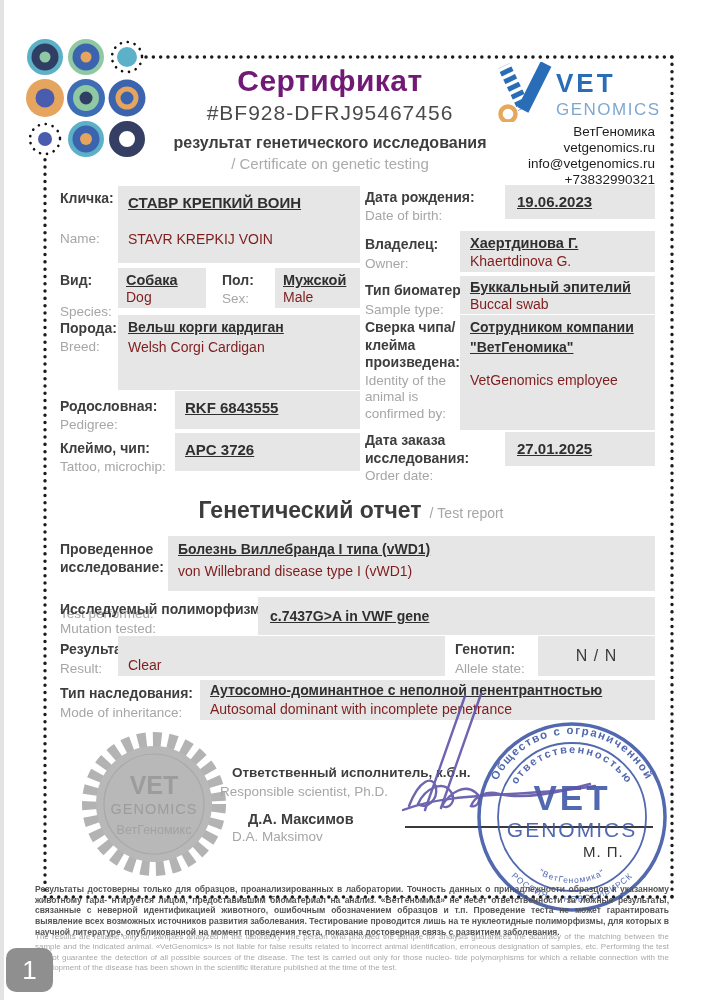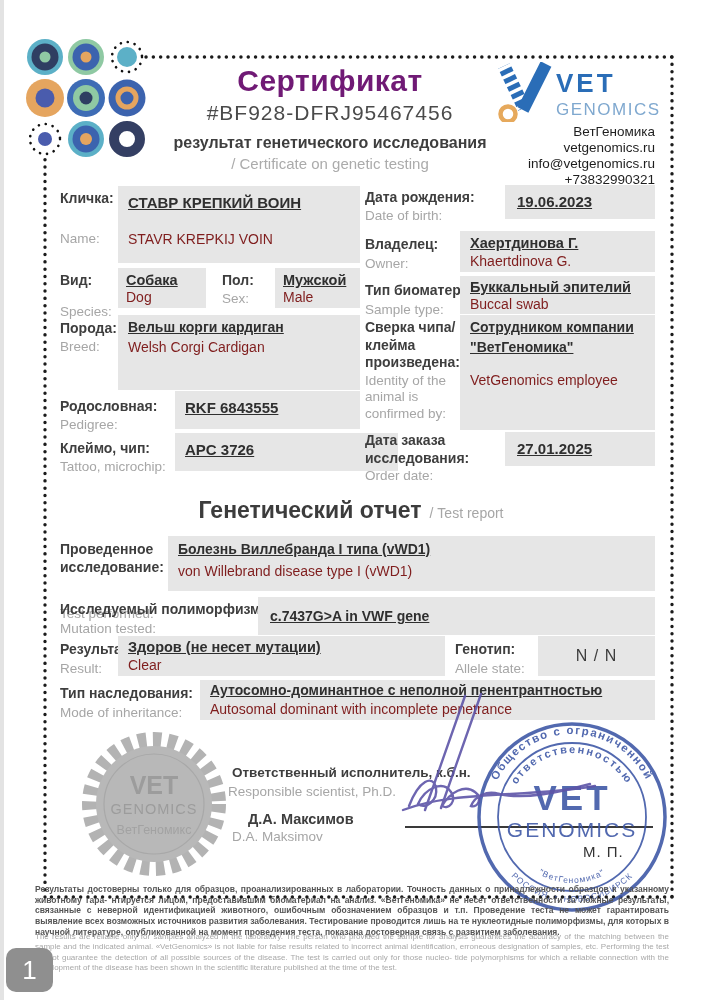--- a/index.html
+++ b/index.html
@@ -122,21 +122,21 @@
   </div>
 
   <div class="abs lbl-ru" style="left:60px;top:398px;">Родословная:</div>
   <div class="abs lbl-en" style="left:60px;top:417px;">Pedigree:</div>
   <div class="box" style="left:175px;top:391px;width:185px;height:38px;">
     <div class="val-ru abs" style="left:10px;top:6px;font-size:15px;">RKF 6843555</div>
   </div>
 
   <div class="abs lbl-ru" style="left:60px;top:440px;">Клеймо, чип:</div>
   <div class="abs lbl-en" style="left:60px;top:459px;">Tattoo, microchip:</div>
-  <div class="box" style="left:175px;top:433px;width:185px;height:38px;padding-left:38px;">
+  <div class="box" style="left:175px;top:433px;width:185px;height:38px;">
     <div class="val-ru abs" style="left:10px;top:6px;font-size:15px;">APC 3726</div>
   </div>
 
   <div class="abs lbl-ru" style="left:365px;top:189px;">Дата рождения:</div>
   <div class="abs lbl-en" style="left:365px;top:208px;">Date of birth:</div>
   <div class="box" style="left:505px;top:185px;width:150px;height:34px;">
     <div class="val-ru abs" style="left:12px;top:6px;font-size:15px;">19.06.2023</div>
   </div>
 
   <div class="abs lbl-ru" style="left:365px;top:236px;">Владелец:</div>
@@ -179,21 +179,20 @@
 
   <div class="abs lbl-ru" style="left:60px;top:601px;">Исследуемый полиморфизм:</div>
   <div class="abs lbl-en" style="left:60px;top:621px;">Mutation tested:</div>
   <div class="box" style="left:258px;top:597px;width:397px;height:38px;">
     <div class="val-ru abs" style="left:12px;top:10px;font-size:14px;">c.7437G&gt;A in VWF gene</div>
   </div>
 
   <div class="abs lbl-ru" style="left:60px;top:641px;">Результат:</div>
   <div class="abs lbl-en" style="left:60px;top:661px;">Result:</div>
   <div class="box" style="left:118px;top:636px;width:327px;height:40px;">
-    <div class="val-ru abs" style="left:10px;top:1px;">Здоров (не несет мутации)</div>
     <div class="val-en abs" style="left:10px;top:20px;">Clear</div>
   </div>
   <div class="abs lbl-ru" style="left:455px;top:641px;">Генотип:</div>
   <div class="abs lbl-en" style="left:455px;top:661px;">Allele state:</div>
   <div class="box" style="left:538px;top:636px;width:117px;height:40px;display:flex;align-items:center;justify-content:center;">
     <span style="font-size:16px;color:#3d3d3d;letter-spacing:1px;">N / N</span>
   </div>
 
   <div class="abs lbl-ru" style="left:60px;top:685px;">Тип наследования:</div>
   <div class="abs lbl-en" style="left:60px;top:705px;">Mode of inheritance:</div>
@@ -206,21 +205,21 @@
     <circle cx="82" cy="82" r="64" fill="none" stroke="#B3B3B3" stroke-width="16" stroke-dasharray="8.5 6.5"></circle>
     <circle cx="82" cy="82" r="58" fill="#B8B8B8"></circle>
     <circle cx="82" cy="82" r="50" fill="none" stroke="#A8A8A8" stroke-width="1.2"></circle>
     <text x="83" y="73" text-anchor="middle" font-family="Liberation Sans, sans-serif" font-size="25" font-weight="bold" fill="#CCCCCC">​</text>
     <text x="82" y="72" text-anchor="middle" font-family="Liberation Sans, sans-serif" font-size="25" font-weight="bold" fill="#9C9C9C">VET</text>
     <text x="82" y="92" text-anchor="middle" font-family="Liberation Sans, sans-serif" font-size="14.5" fill="#9C9C9C" letter-spacing="1">GENOMICS</text>
     <text x="82" y="112" text-anchor="middle" font-family="Liberation Sans, sans-serif" font-size="12.5" fill="#A2A2A2">ВетГеномикс</text>
   </svg>
 
   <div class="abs lbl-ru" style="left:232px;top:765px;font-size:13.5px;">Ответственный исполнитель, к.б.н.</div>
-  <div class="abs lbl-en" style="left:228px;top:784px;">Responsible scientist, Ph.D.</div>
+  <div class="abs lbl-en" style="left:220px;top:784px;">Responsible scientist, Ph.D.</div>
   <div class="abs lbl-ru" style="left:232px;top:810px;font-size:14.5px;margin-left:16px;">Д.А. Максимов</div>
   <div class="abs lbl-en" style="left:232px;top:829px;">D.A. Maksimov</div>
 
   <div class="sig-line"></div>
 
   <svg class="abs" style="left:470px;top:712px;" width="204" height="204" viewBox="0 0 204 204">
     <g opacity="0.88">
       <circle cx="102" cy="105" r="93" fill="none" stroke="#3B55A5" stroke-width="3.5"></circle>
       <circle cx="102" cy="105" r="74" fill="none" stroke="#3B55A5" stroke-width="1.8"></circle>
       <defs>

